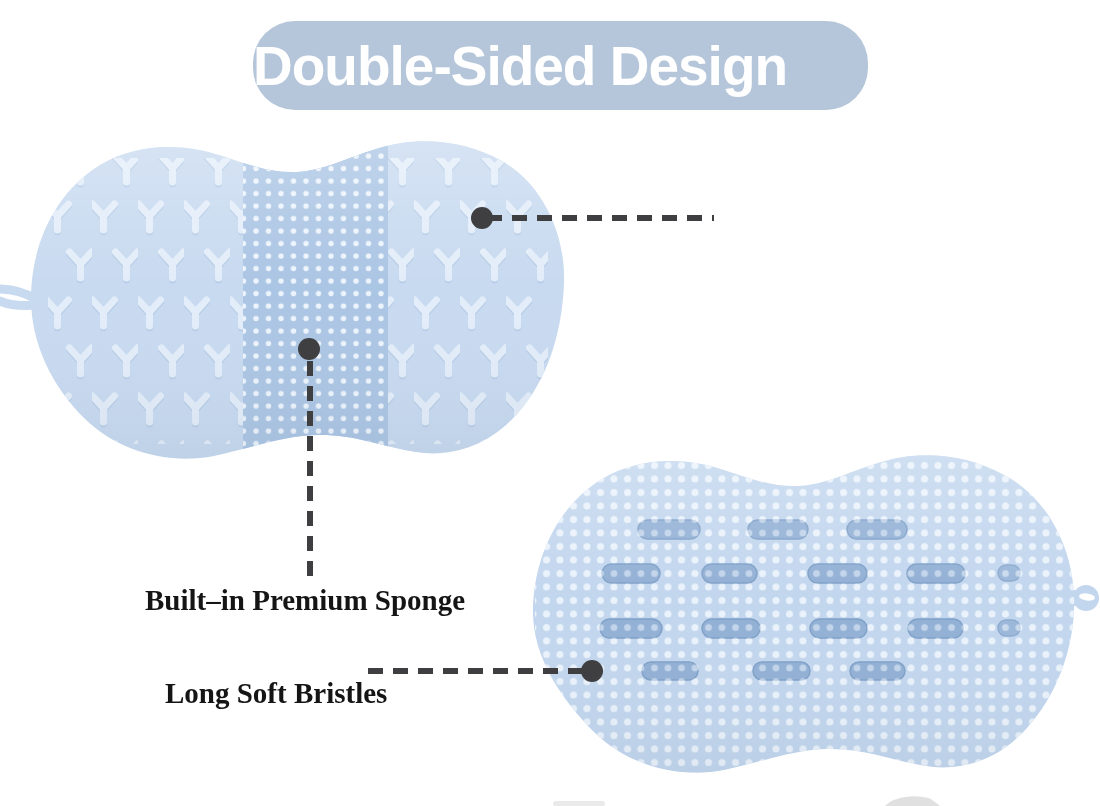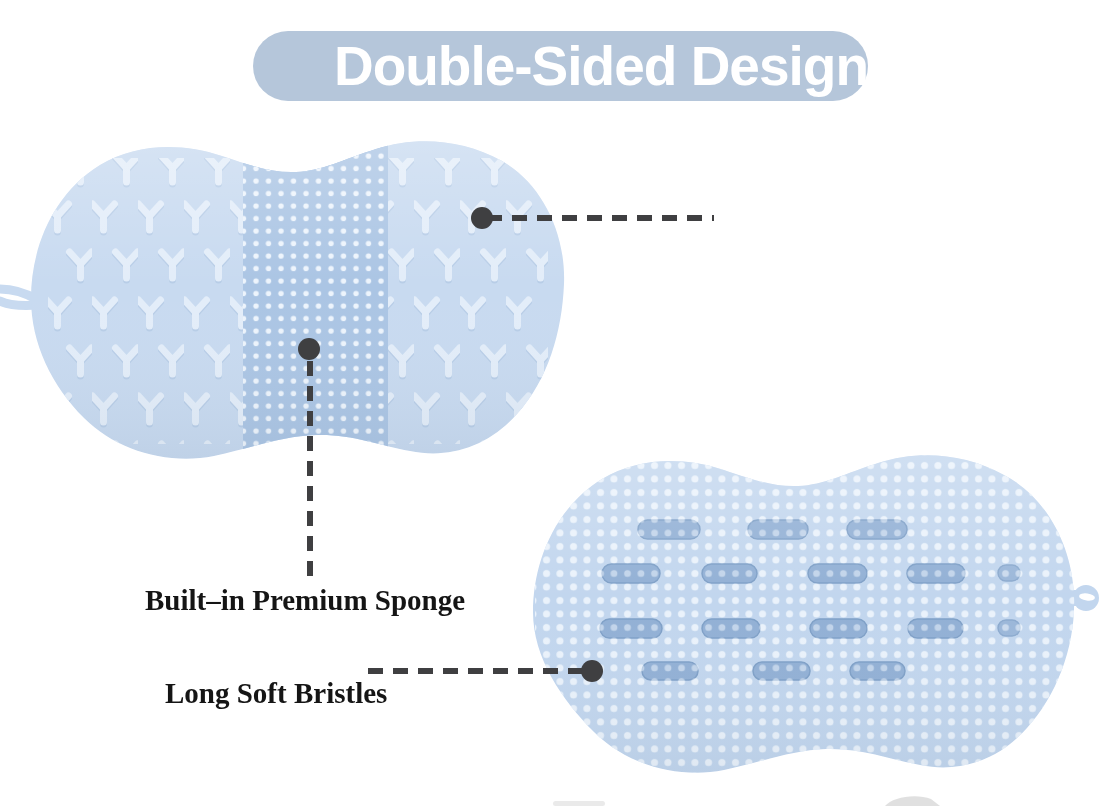--- a/index.html
+++ b/index.html
@@ -1,23 +1,23 @@
 <!DOCTYPE html>
 <html style="--page-bg: #ffffff; --banner-bg: #b5c6da; --banner-text: #ffffff; --callout-text: #151515; --pad-base: #c8daf0; --pad-texture: #e3edf9; --pad-shadow: #aac2e0; --band-bg: #abc5e4; --band-dot: #edf4fc; --bristle-pad: #c2d6ee; --bristle-dot: #eaf2fb; --slot-fill: #92b0d5; --slot-edge: #7fa0c7; --leader: #3f3f41;"><head>
 <meta charset="utf-8">
 <style>
   html,body{margin:0;padding:0;background:#fff;}
   .canvas{position:relative;width:1100px;height:806px;overflow:hidden;
           background:var(--page-bg,#ffffff);font-family:"Liberation Sans",sans-serif;}
   svg.scene{position:absolute;left:0;top:0;}
 
   
-  .banner{position:absolute;left:253px;top:31px;width:615px;height:70px;
+  .banner{position:absolute;left:253px;top:21px;width:615px;height:89px;
           background:var(--banner-bg,#b5c6da);border-radius:42px;
-          display:flex;align-items:center;justify-content:flex-end;}
+          display:flex;align-items:center;justify-content:flex-start;}
   .banner span{color:var(--banner-text,#ffffff);font-size:55px;font-weight:700;
           letter-spacing:-1px;font-family:"Liberation Sans",sans-serif;}
 
   
   .callout{position:absolute;font-family:"Liberation Serif","DejaVu Serif",serif;
           font-weight:700;font-size:29px;color:var(--callout-text,#151515);
           white-space:nowrap;}
   .c1{left:612px;top:168px;}
   .c2{left:145px;top:584px;}
   .c3{left:165px;top:677px;}

